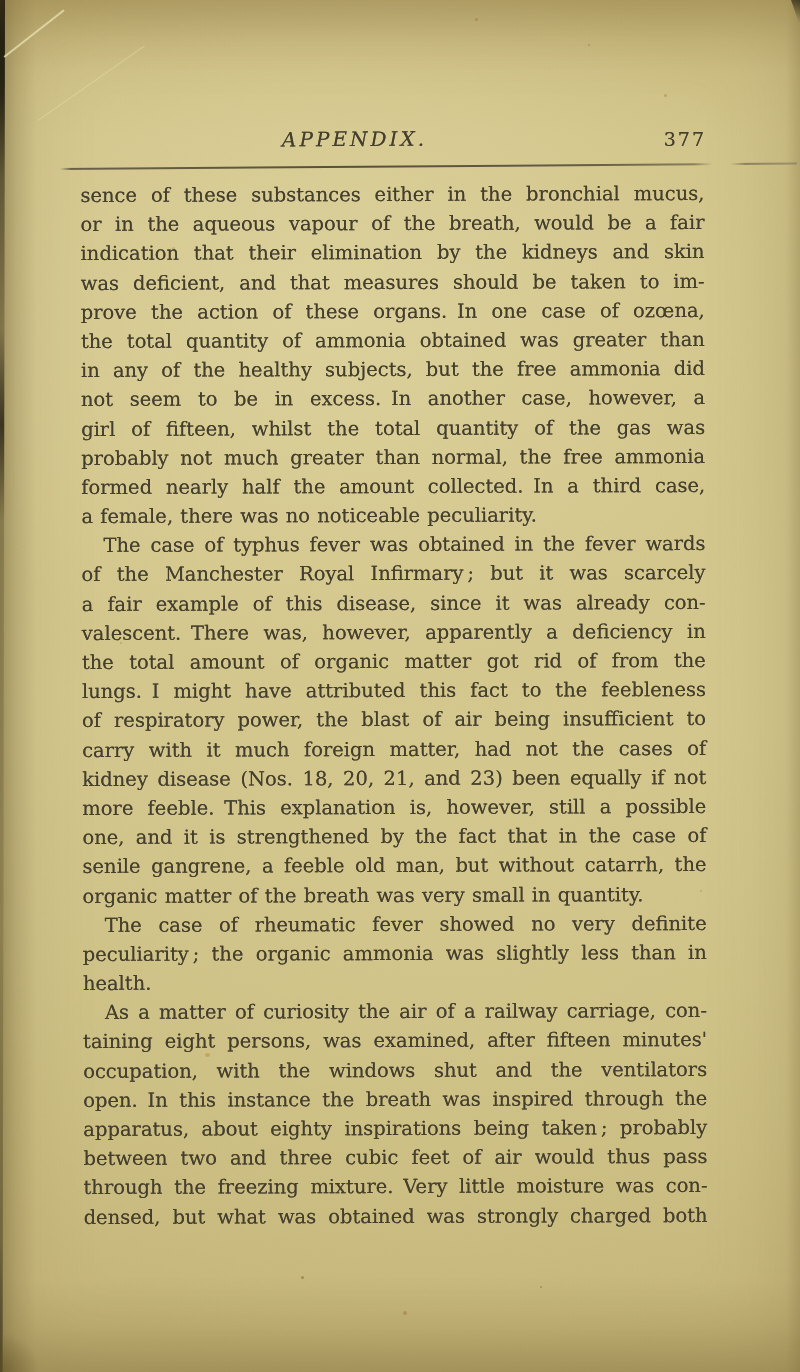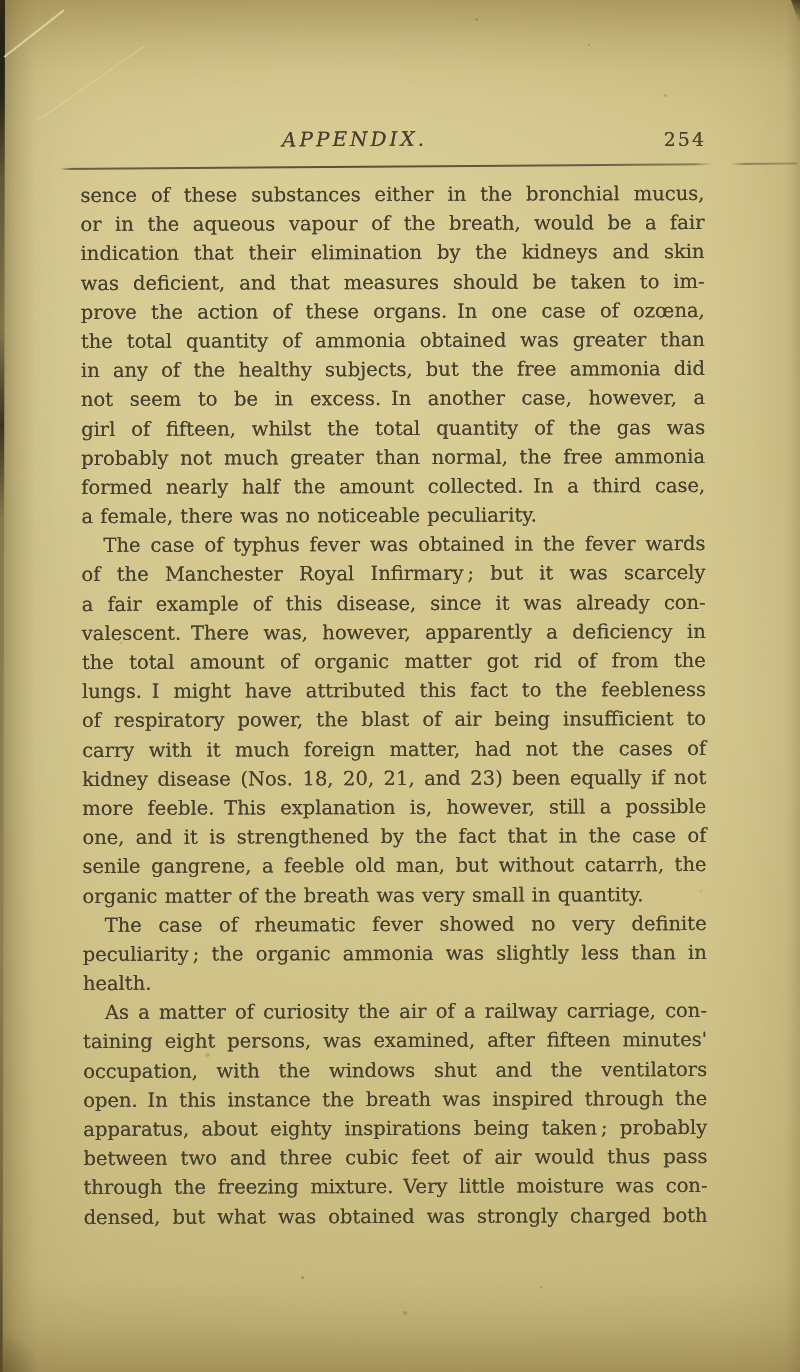--- a/index.html
+++ b/index.html
@@ -126,21 +126,21 @@
   <div class="speck speck-c"></div>
   <div class="speck speck-d"></div>
   <div class="speck speck-e"></div>
   <div class="speck speck-f"></div>
   <div class="speck speck-g"></div>
   <div class="speck speck-h"></div>
   <div class="speck speck-i"></div>
   <div class="speck speck-j"></div>
 
   <div class="running-head">APPENDIX.</div>
-  <div class="page-number">254</div>
+  <div class="page-number">377</div>
   <div class="header-rule"></div>
 
   <div class="body-text">
       <div class="line">sence of these substances either in the bronchial mucus,</div>
       <div class="line">or in the aqueous vapour of the breath, would be a fair</div>
       <div class="line">indication that their elimination by the kidneys and skin</div>
       <div class="line">was deficient, and that measures should be taken to im-</div>
       <div class="line">prove the action of these organs. In one case of ozœna,</div>
       <div class="line">the total quantity of ammonia obtained was greater than</div>
       <div class="line">in any of the healthy subjects, but the free ammonia did</div>

